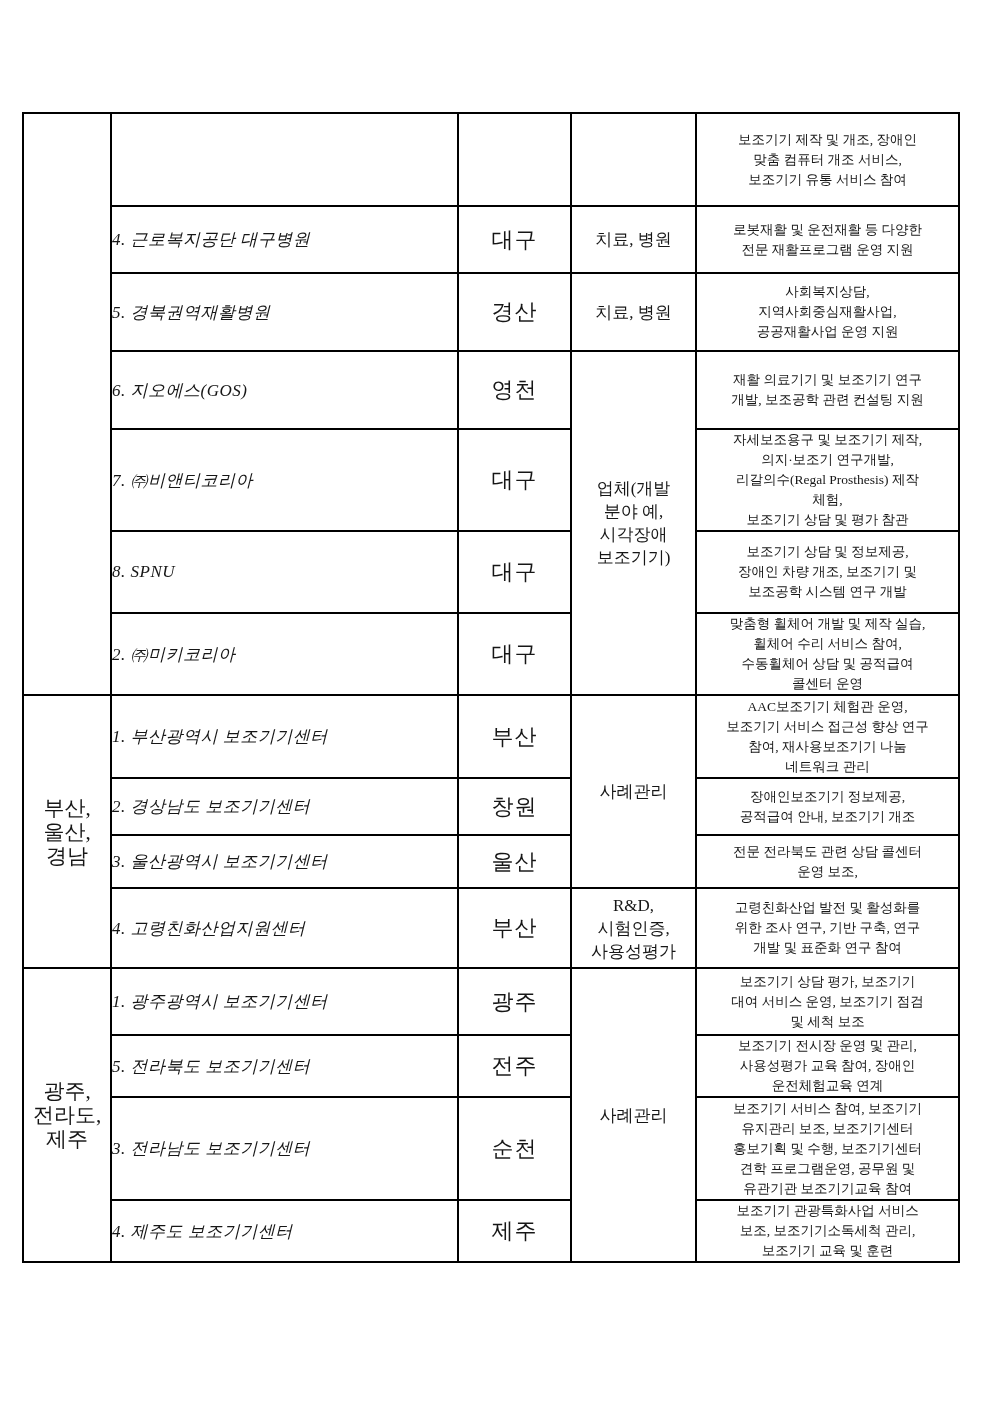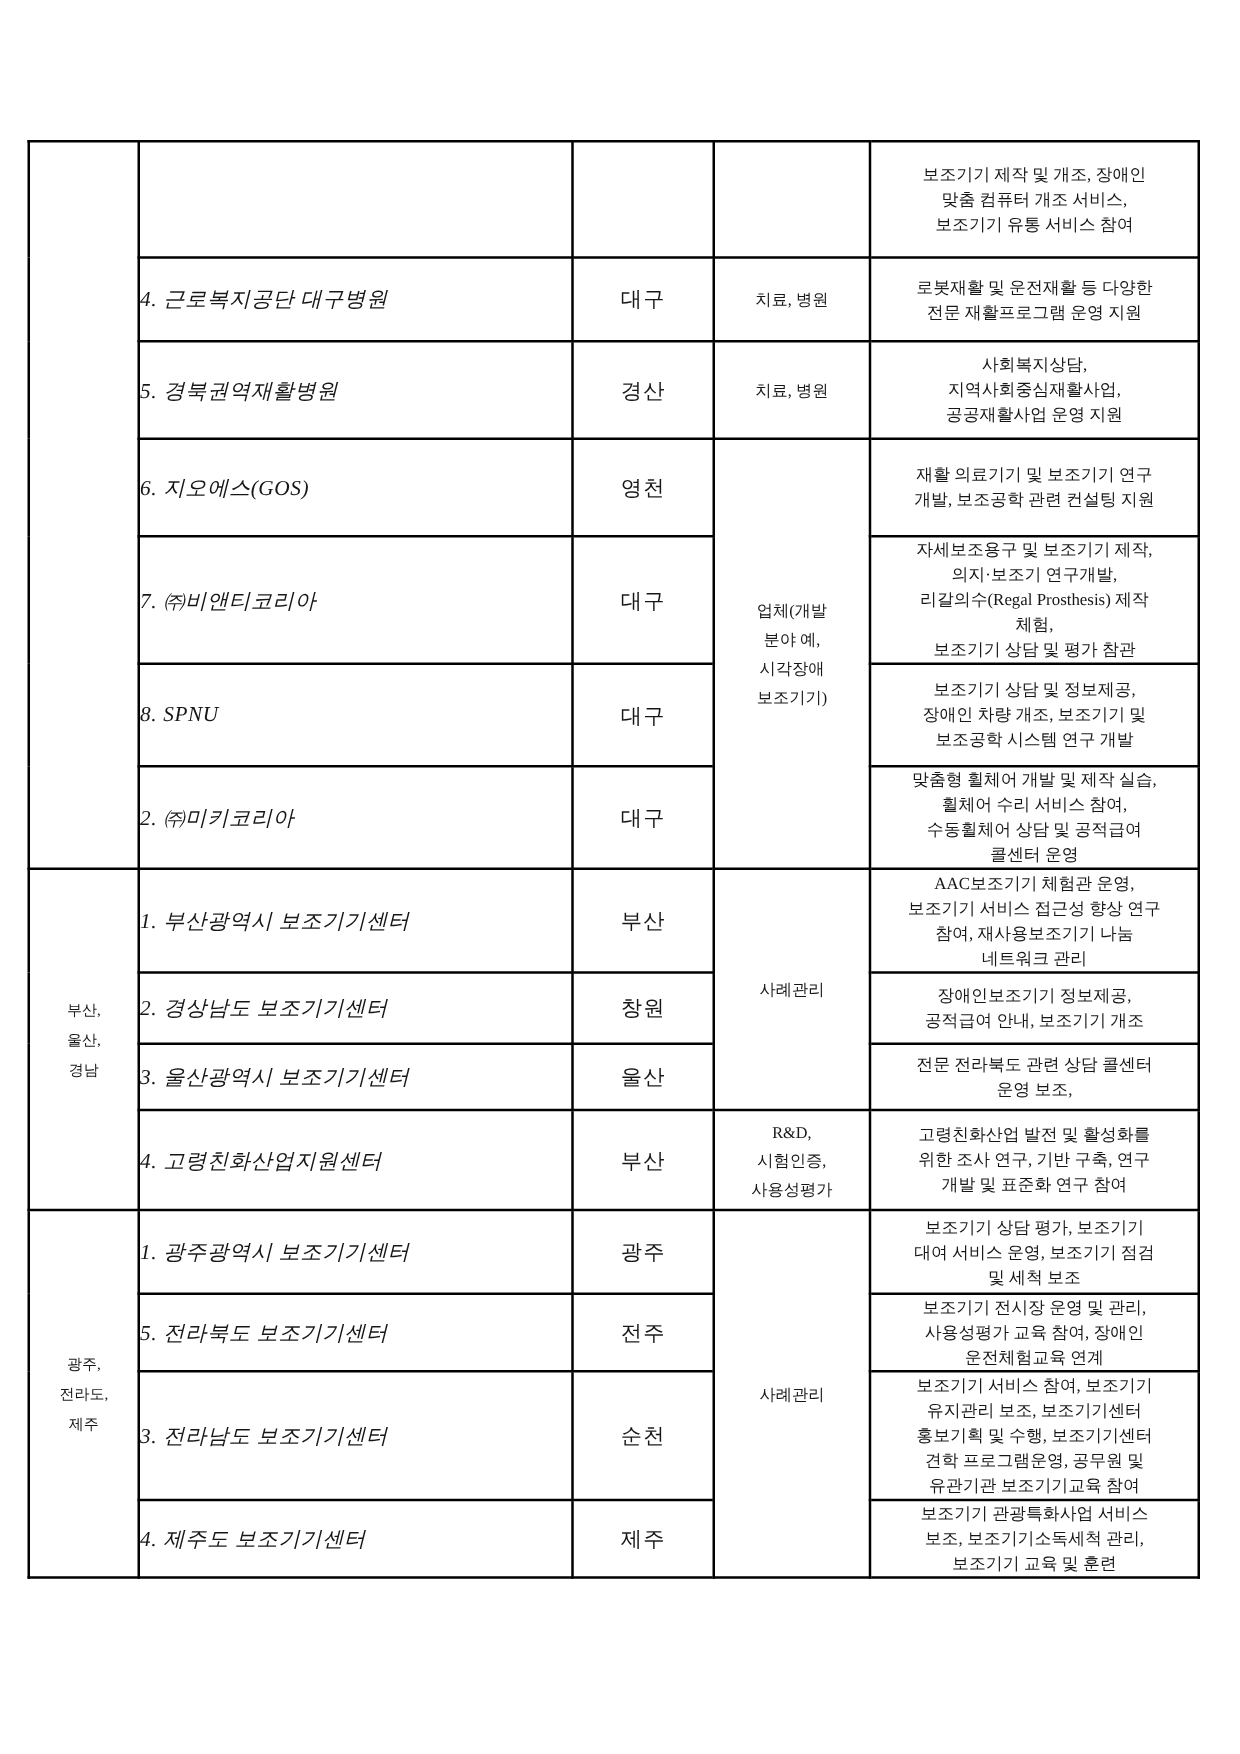--- a/index.html
+++ b/index.html
@@ -27,38 +27,38 @@
   }
   table.doc-table td {
     border: 2px solid #000000;
     vertical-align: middle;
     overflow: hidden;
     white-space: pre-line;
     padding: 0;
   }
   td.cell-region {
     text-align: center;
-    font-size: 12px;
+    font-size: 21px;
     line-height: 24px;
   }
   td.cell-name {
     text-align: left;
     font-size: 17px;
     padding-left: 3px;
     letter-spacing: 0.5px;
     font-style: italic;
   }
   td.cell-city {
     text-align: center;
+    font-size: 22px;
+    letter-spacing: 1px;
+  }
+  td.cell-cat {
+    text-align: center;
     font-size: 17px;
-    letter-spacing: 1px;
-  }
-  td.cell-cat {
-    text-align: center;
-    font-size: 13px;
     line-height: 23px;
   }
   td.cell-desc {
     text-align: center;
     font-size: 13.5px;
     line-height: 20px;
     padding: 1px 2px;
   }
 </style>
 </head>

